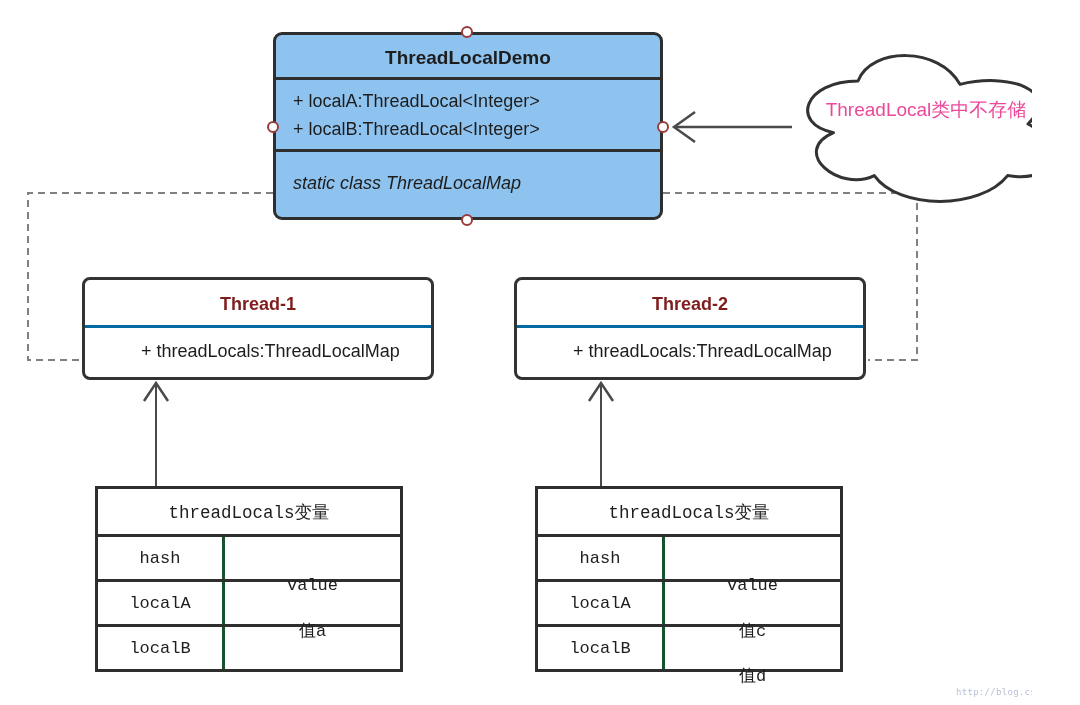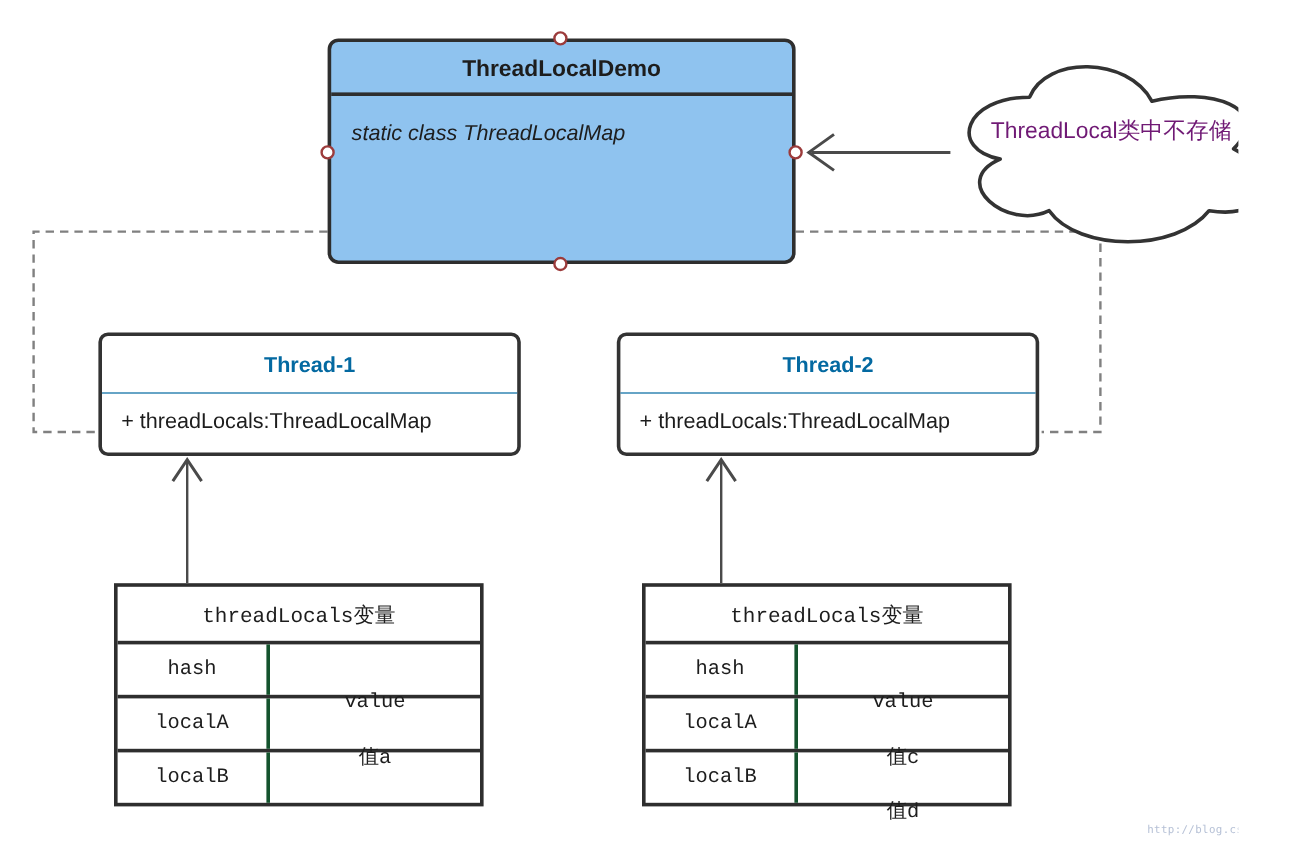--- a/index.html
+++ b/index.html
@@ -67,51 +67,52 @@
     z-index: 3;
   }
   
   .cloud-text {
     position: absolute;
     left: 798px; top: 96px;
     width: 256px;
     text-align: center;
     font-size: 19px;
     line-height: 28px;
-    color: #701a75;
+    color: #ec4899;
     z-index: 2;
   }
   
   .thread-box {
     position: absolute;
     top: 277px;
     width: 352px; height: 103px;
     background: #ffffff;
     border: 3px solid #333333;
     border-radius: 8px;
     z-index: 2;
   }
   .thread-box.t1 { left: 82px; }
   .thread-box.t2 { left: 514px; }
   .thread-box .tb-title {
     height: 48px;
     line-height: 48px;
     text-align: center;
     font-weight: bold;
     font-size: 18px;
-    border-bottom: 1px solid #0369a1;
-    color: #0369a1;
+    border-bottom: 3px solid #0369a1;
+    color: #7f1d1d;
   }
   .thread-box .tb-field {
     height: 46px;
     display: flex;
     align-items: center;
     padding-left: 16px;
     font-size: 18px;
     color: #1d1d1d;
+    margin-left: 40px;
   }
   
   .vtable {
     position: absolute;
     top: 486px;
     width: 308px;
     background: #ffffff;
     border: 3px solid #2e2e2e;
     z-index: 2;
     color: #1d1d1d;
@@ -180,20 +181,24 @@
              C 803.6 81 790 124 833.5 132.6
              C 790 151.5 839 192.8 874.3 175.6
              C 898.8 210 980.4 210 1007.6 175.6
              C 1062 184.2 1062 141.2 1028 124
              C 1062 89.6 1007.6 72.4 960 84.4
              C 939.6 46.6 871.6 46.6 858 81 Z" fill="#ffffff" stroke="#333333" stroke-width="3" stroke-linejoin="round"></path>
   </svg>
 
   <div class="class-box">
     <div class="cb-title">ThreadLocalDemo</div>
+    <div class="cb-fields">
+      <div>+ localA:ThreadLocal&lt;Integer&gt;</div>
+      <div>+ localB:ThreadLocal&lt;Integer&gt;</div>
+    </div>
     <div class="cb-static">static class ThreadLocalMap</div>
   </div>
 
   <div class="handle" style="left:461px; top:26px;"></div>
   <div class="handle" style="left:461px; top:214px;"></div>
   <div class="handle" style="left:267px; top:121px;"></div>
   <div class="handle" style="left:657px; top:121px;"></div>
 
   <div class="cloud-text">
     <div>ThreadLocal类中不存储</div>

